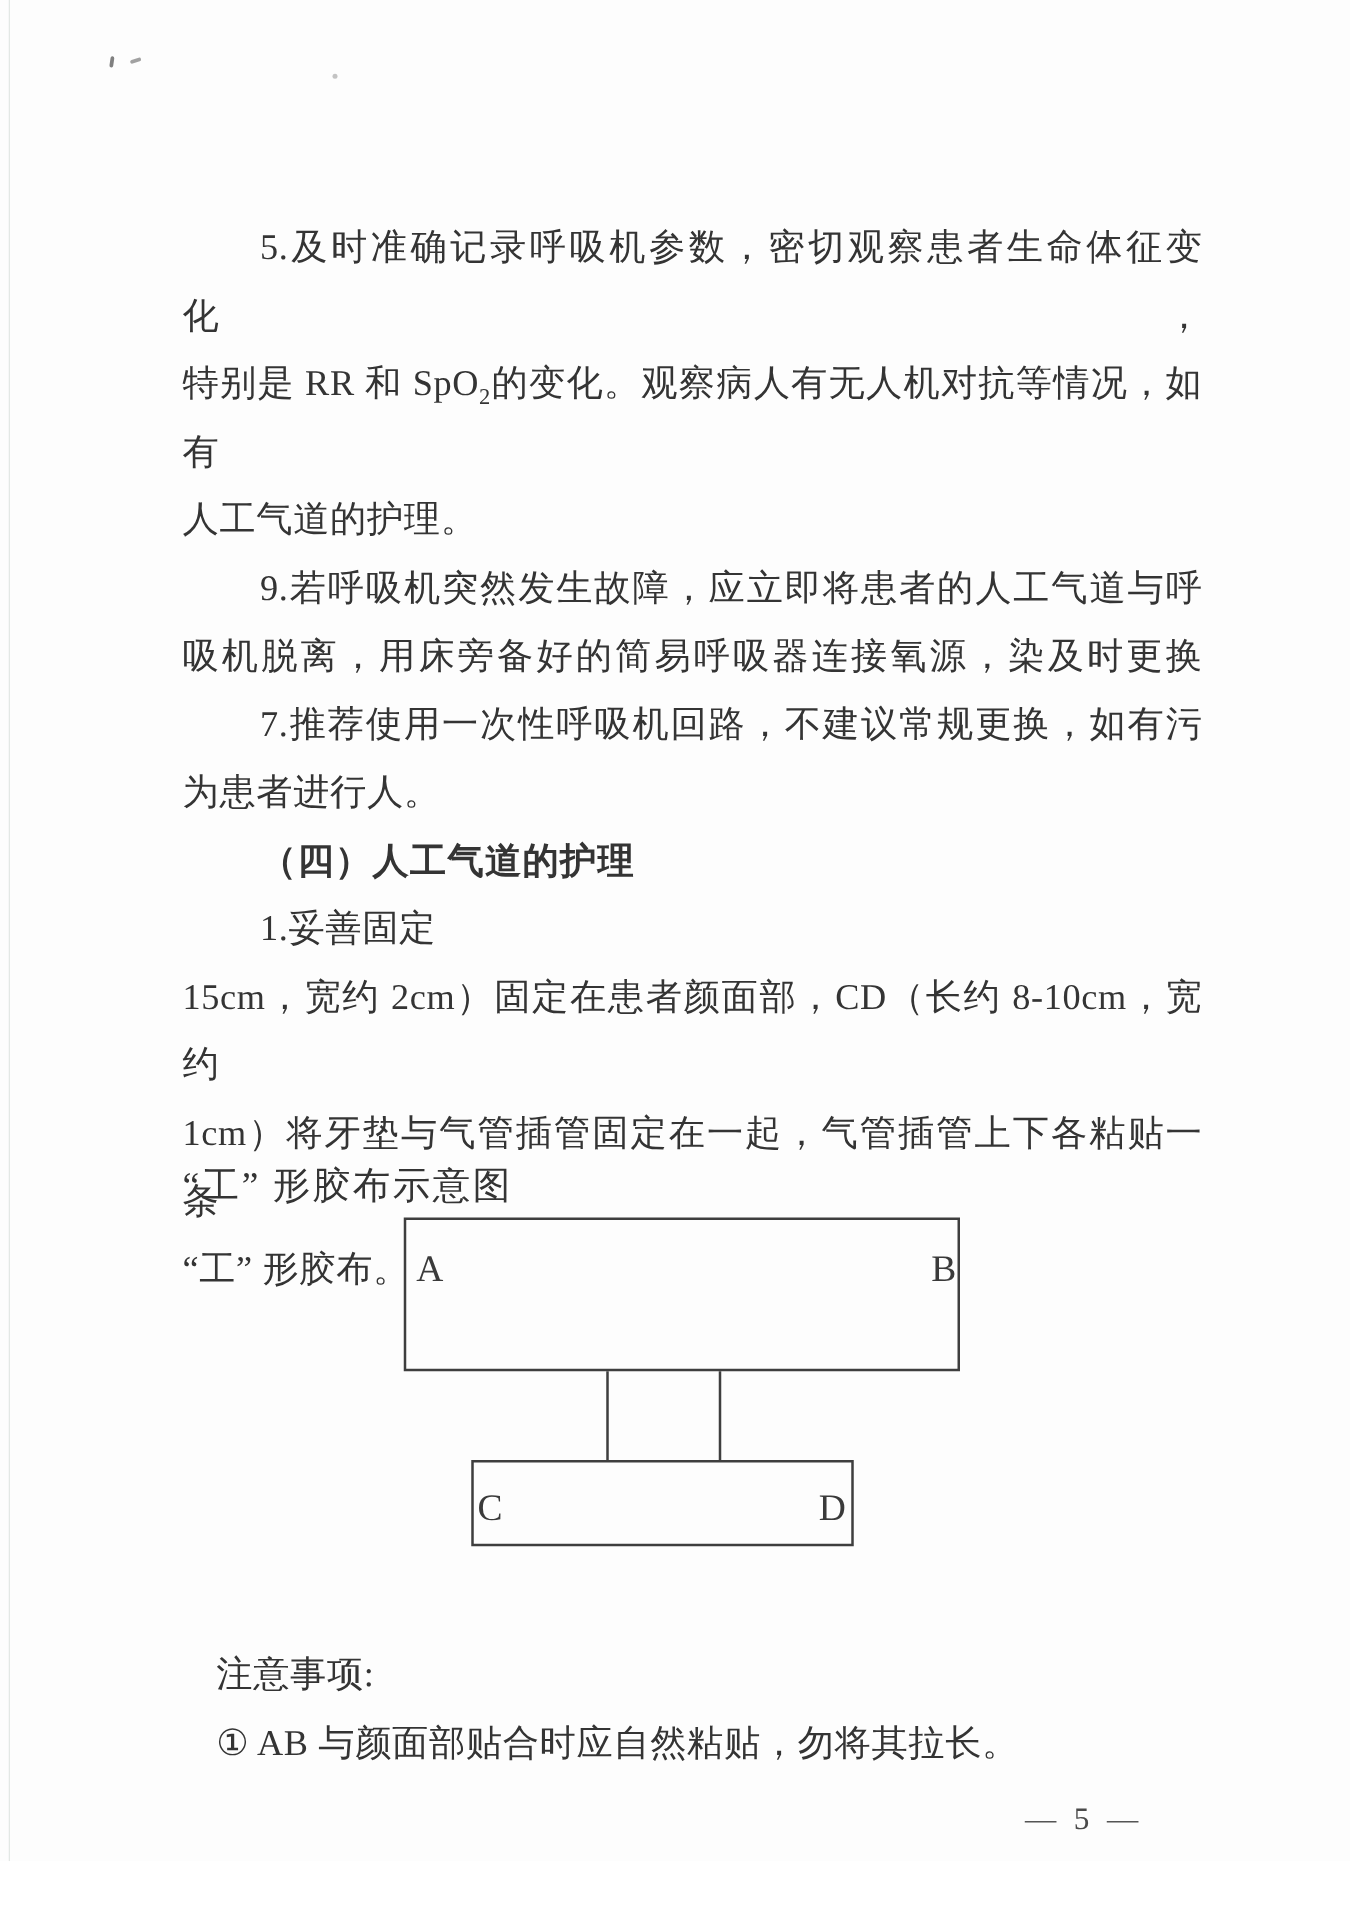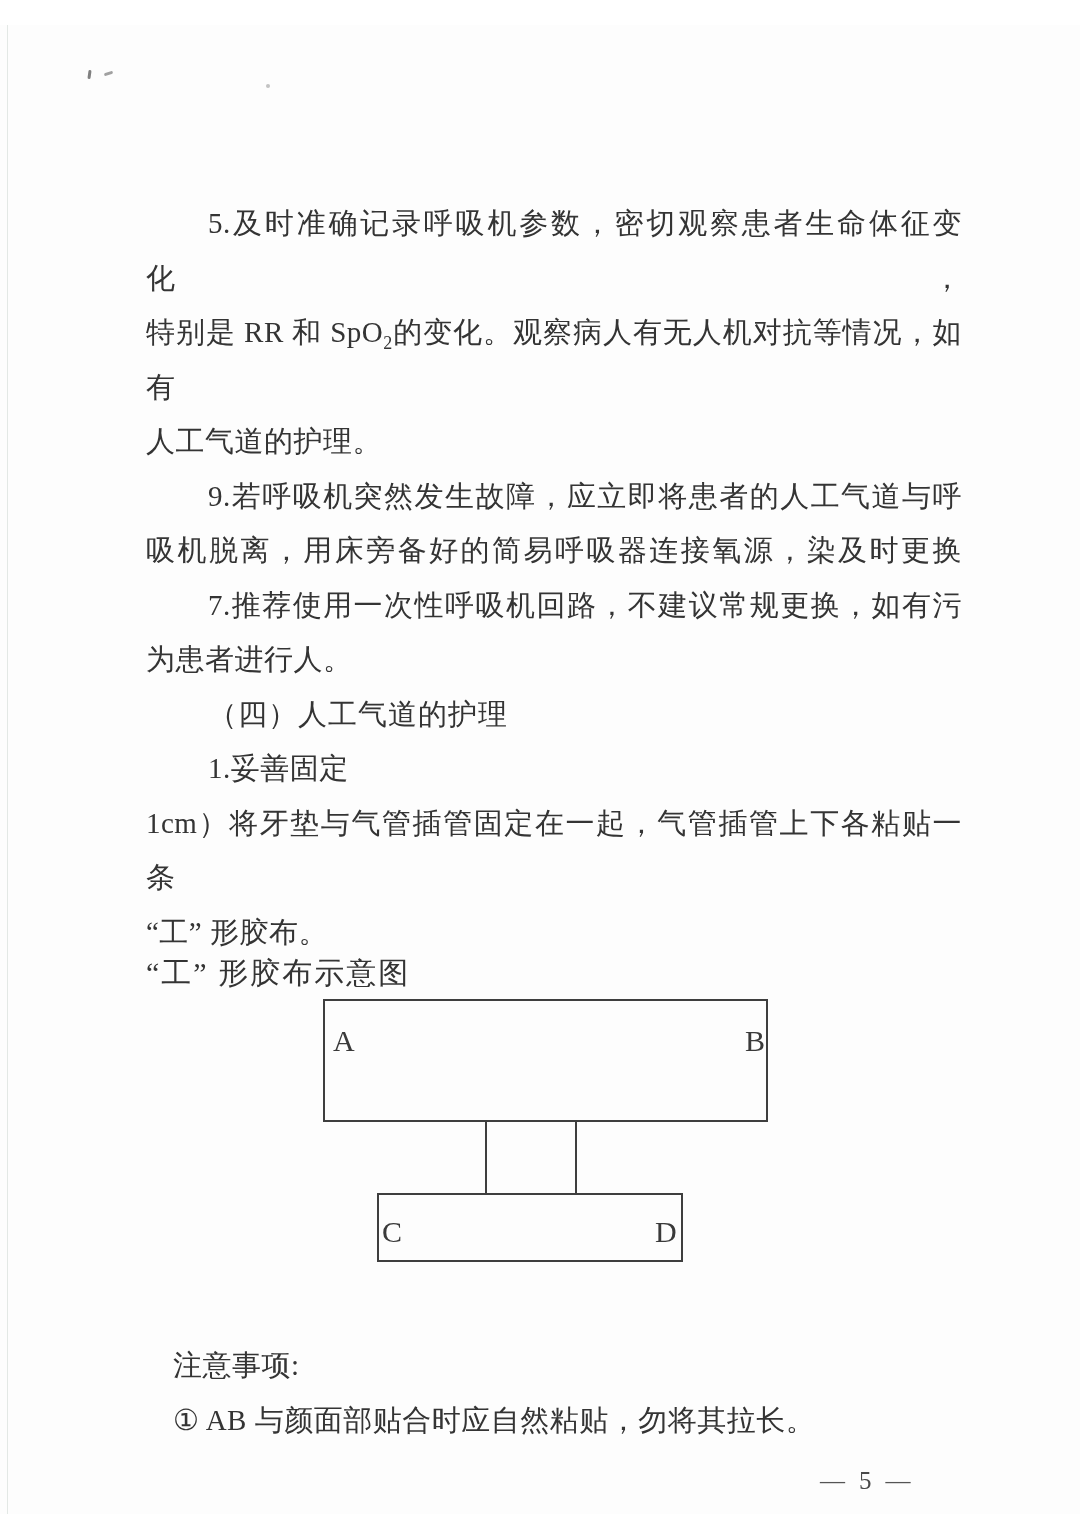--- a/index.html
+++ b/index.html
@@ -4,21 +4,20 @@
 <style>
   html, body { margin: 0; padding: 0; background: #ffffff; }
   .page {
     position: relative;
     width: 1080px;
     height: 1489px;
     background: #fdfdfd;
     overflow: hidden;
     font-family: "Liberation Serif", "DejaVu Serif", serif;
     color: #333333;
-    margin-top: 25px;
   }
   
   .page::before {
     content: "";
     position: absolute;
     left: 7px; top: 0; bottom: 0;
     width: 1px;
     background: rgba(150,170,160,0.25);
   }
 
@@ -29,21 +28,21 @@
     top: 171px;
     width: 816px;
     font-size: 29px;
     line-height: 54.5px;
     letter-spacing: 0.5px;
     color: #343434;
   }
   .ln { text-align: justify; }
   .ln.fill { text-align-last: justify; }
   .ln.indent { text-indent: 62px; }
-  .ln.bold { font-weight: normal; letter-spacing: 1px; }
+  .ln.bold { font-weight: bold; letter-spacing: 1px; }
   sub.small {
     font-size: 18px;
     vertical-align: -7px;
     line-height: 0;
   }
 
   
   .fig-caption {
     position: absolute;
     left: 146px;
@@ -134,20 +133,21 @@
   <div class="doc-lines">
     <div class="ln indent fill">5.及时准确记录呼吸机参数，密切观察患者生命体征变化，</div>
     <div class="ln fill"><span>特别是 RR 和 SpO</span><sub class="small">2</sub><span>的变化。观察病人有无人机对抗等情况，如有</span></div>
     <div class="ln">人工气道的护理。</div>
     <div class="ln indent fill">9.若呼吸机突然发生故障，应立即将患者的人工气道与呼</div>
     <div class="ln fill">吸机脱离，用床旁备好的简易呼吸器连接氧源，染及时更换</div>
     <div class="ln indent fill">7.推荐使用一次性呼吸机回路，不建议常规更换，如有污</div>
     <div class="ln">为患者进行人。</div>
     <div class="ln indent bold">（四）人工气道的护理</div>
     <div class="ln indent">1.妥善固定</div>
+    <div class="ln fill">15cm，宽约 2cm）固定在患者颜面部，CD（长约 8-10cm，宽约</div>
     <div class="ln fill">1cm）将牙垫与气管插管固定在一起，气管插管上下各粘贴一条</div>
     <div class="ln">“工” 形胶布。</div>
   </div>
 
   <div class="fig-caption">“工” 形胶布示意图</div>
 
   <div class="fig-rect-top"></div>
   <div class="fig-stem"></div>
   <div class="fig-rect-bottom"></div>
   <div class="fig-label lbl-a">A</div>

